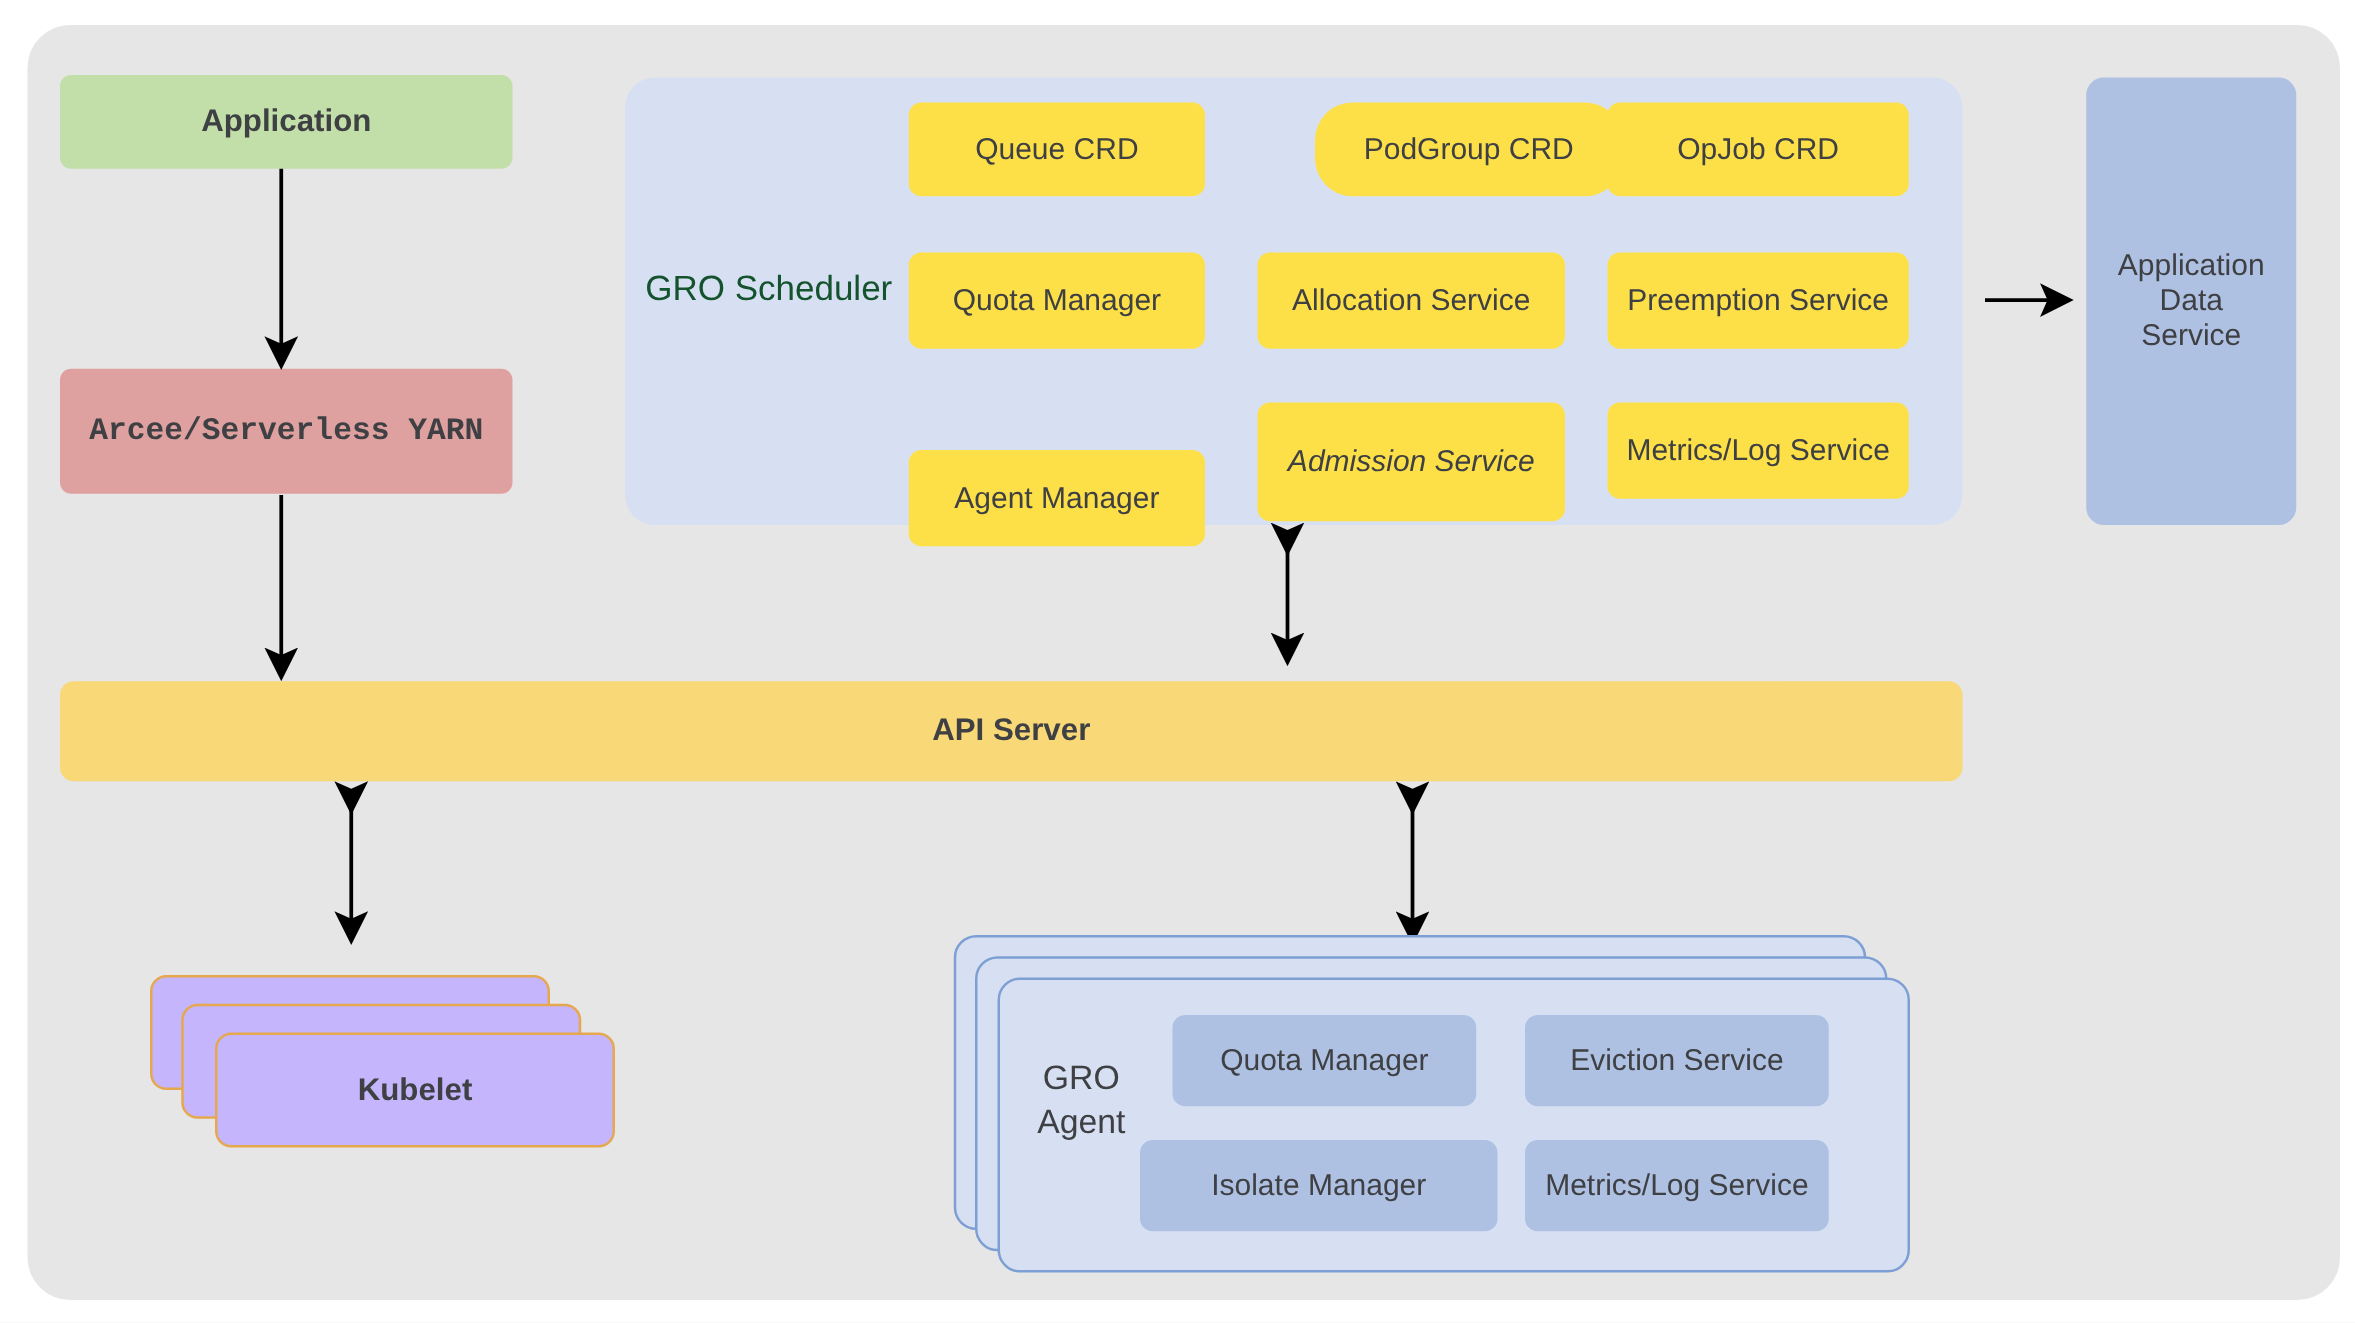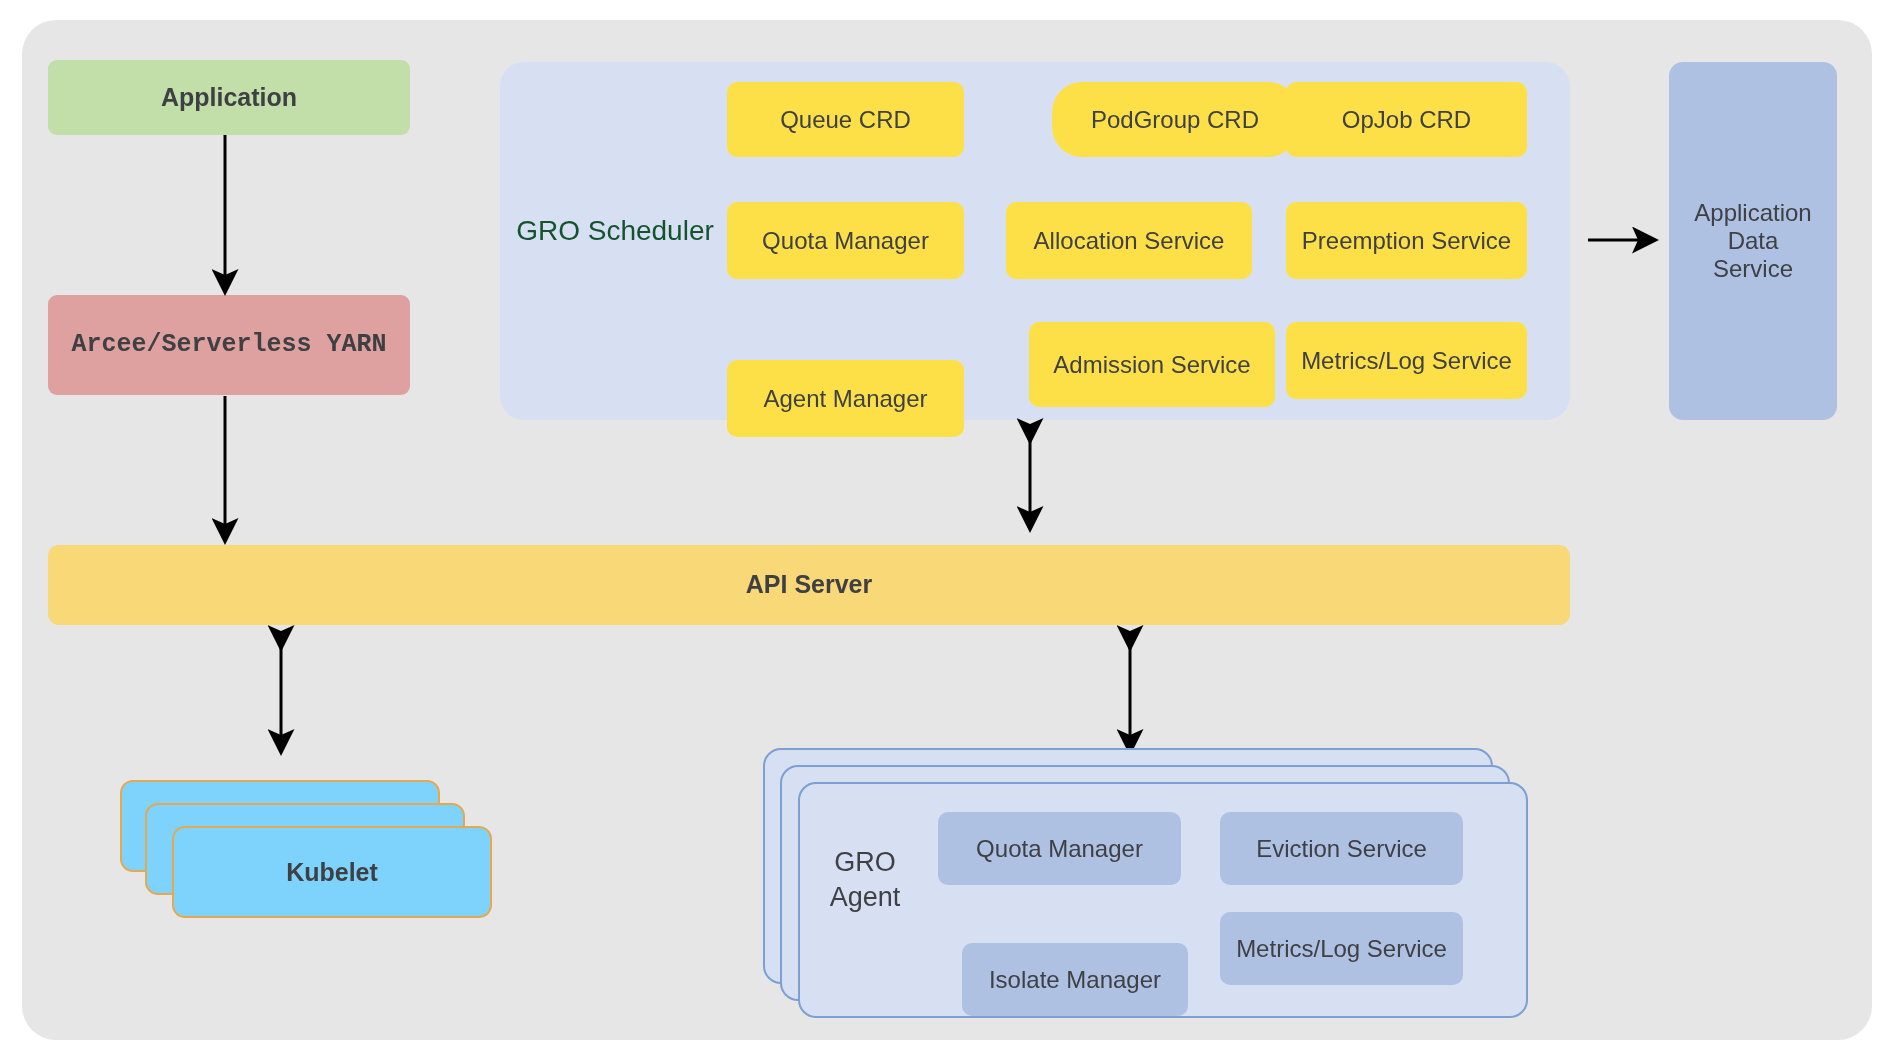--- a/index.html
+++ b/index.html
@@ -31,21 +31,21 @@
 
   
   .ads-box{left:1669px;top:62px;width:168px;height:358px;background:#aec1e3;
            border-radius:14px;font-size:24px;flex-direction:column;}
 
   
   .api-bar{left:48px;top:545px;width:1522px;height:80px;background:#f8d877;
            border-radius:11px;font-size:25px;font-weight:bold;}
 
   
-  .kube{position:absolute;box-sizing:border-box;background:#7dd3fc;
+  .kube{position:absolute;box-sizing:border-box;background:#c4b5fd;
         border:2px solid #e6a84f;border-radius:13px;}
   .kube-top{display:flex;align-items:center;justify-content:center;
             font-size:25px;font-weight:bold;color:#3f4043;}
 
   
   .agent-card{position:absolute;box-sizing:border-box;background:#d7e0f3;
               border:2px solid #7d9fd4;border-radius:18px;}
   .agent-label{position:absolute;left:805px;top:845px;width:120px;text-align:center;
                font-size:27px;color:#3f4043;line-height:1.3;}
   .agent-cell{position:absolute;box-sizing:border-box;background:#aec1e3;
@@ -89,21 +89,21 @@
 
   <div class="sched-cell" style="left:727px;top:82px;width:237px;height:75px;">Queue CRD</div>
   <div class="sched-cell" style="left:1052px;top:82px;width:246px;height:75px;border-radius:30px;">PodGroup CRD</div>
   <div class="sched-cell" style="left:1286px;top:82px;width:241px;height:75px;">OpJob CRD</div>
 
   <div class="sched-cell" style="left:727px;top:202px;width:237px;height:77px;">Quota Manager</div>
   <div class="sched-cell" style="left:1006px;top:202px;width:246px;height:77px;">Allocation Service</div>
   <div class="sched-cell" style="left:1286px;top:202px;width:241px;height:77px;">Preemption Service</div>
 
   <div class="sched-cell" style="left:727px;top:322px;width:237px;height:77px;margin-top:38px;">Agent Manager</div>
-  <div class="sched-cell" style="left:1029px;top:322px;width:246px;height:85px;">Admission Service</div>
+  <div class="sched-cell" style="left:1006px;top:322px;width:246px;height:95px;font-style:italic;">Admission Service</div>
   <div class="sched-cell" style="left:1286px;top:322px;width:241px;height:77px;">Metrics/Log Service</div>
 
   <svg class="arrow" style="left:1588px;top:225px;width:80px;height:30px;">
     <line x1="0" y1="15" x2="62" y2="15" stroke="#000" stroke-width="3" marker-end="url(#ah)"></line>
   </svg>
 
   <div class="box ads-box">
     <span>Application</span>
     <span>Data</span>
     <span>Service</span>
@@ -143,15 +143,15 @@
   <div class="agent-card" style="left:780px;top:765px;width:730px;height:236px;"></div>
   <div class="agent-card" style="left:798px;top:782px;width:730px;height:236px;"></div>
 
   <div class="agent-label">
     <div>GRO</div>
     <div>Agent</div>
   </div>
 
   <div class="agent-cell" style="left:938px;top:812px;width:243px;height:73px;">Quota Manager</div>
   <div class="agent-cell" style="left:1220px;top:812px;width:243px;height:73px;">Eviction Service</div>
-  <div class="agent-cell" style="left:962px;top:912px;width:226px;height:73px;margin-top:31px;">Isolate Manager</div>
+  <div class="agent-cell" style="left:912px;top:912px;width:286px;height:73px;">Isolate Manager</div>
   <div class="agent-cell" style="left:1220px;top:912px;width:243px;height:73px;">Metrics/Log Service</div>
 </div>
 
 </body></html>

